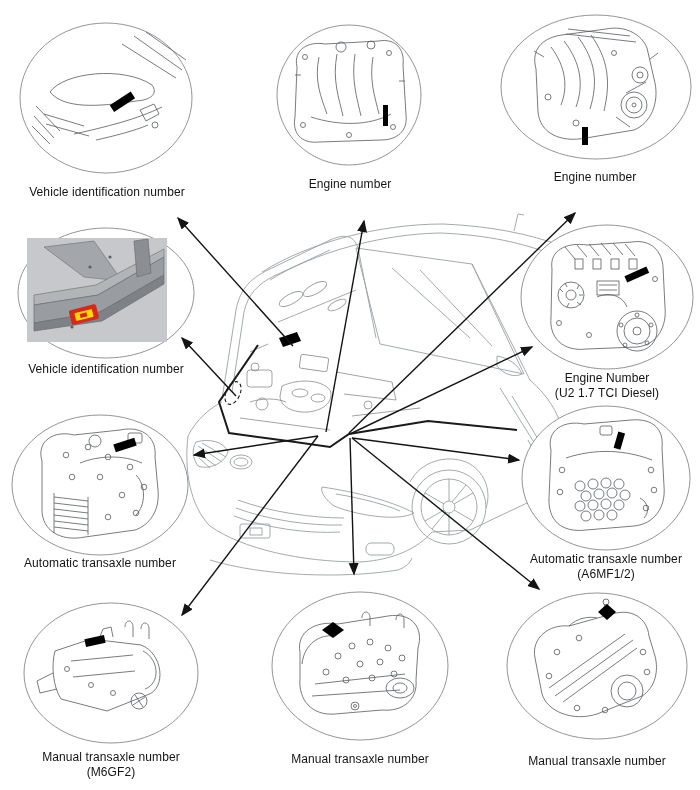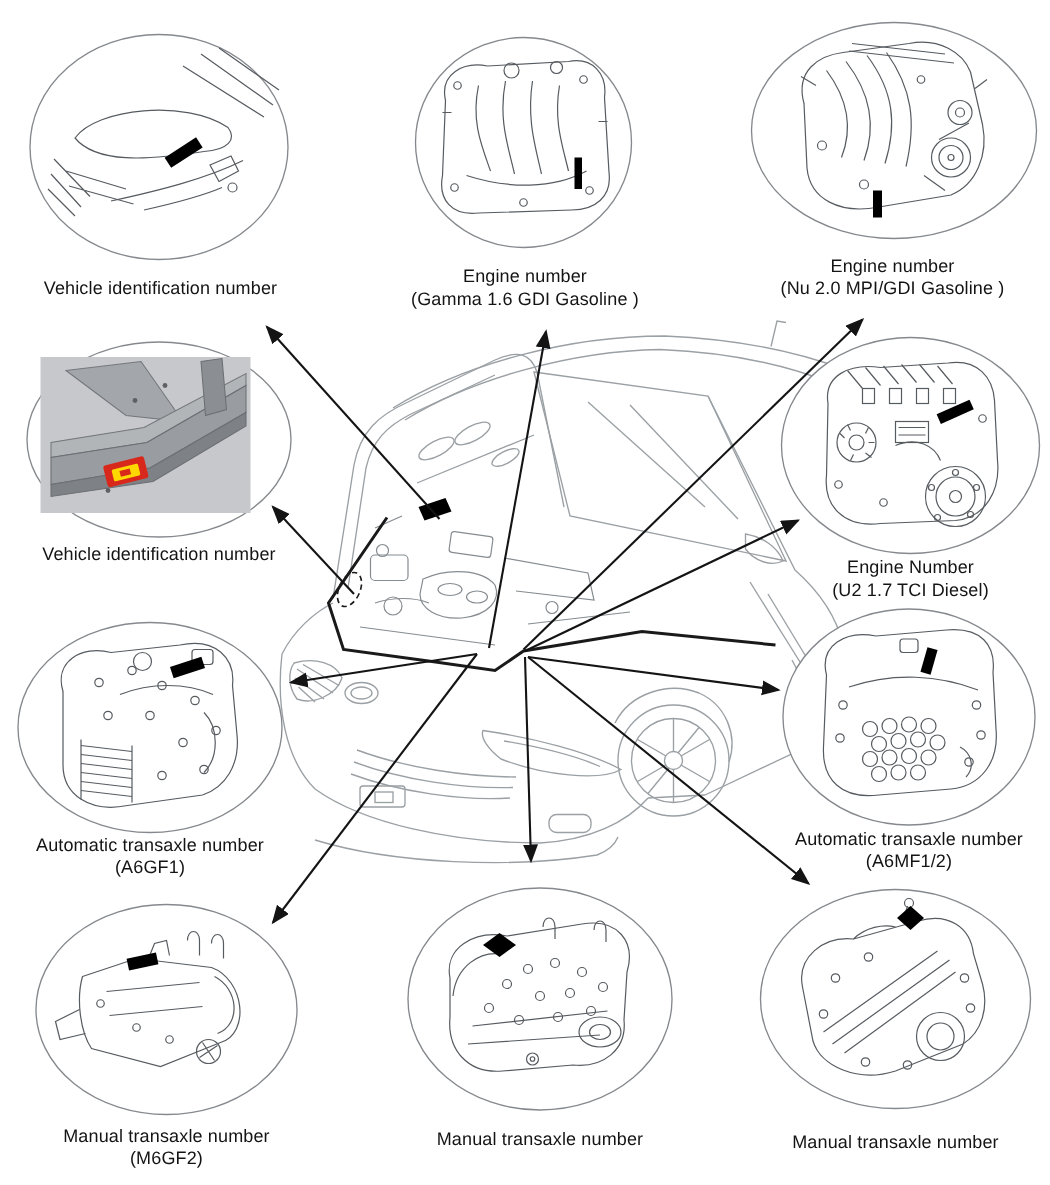--- a/index.html
+++ b/index.html
@@ -352,40 +352,37 @@
   </g>
 </svg>
 
   <div class="lbl" style="left:7px;top:185px;width:200px;">
     <div>Vehicle identification number</div>
     <div></div>
   </div>
 
   <div class="lbl" style="left:250px;top:177px;width:200px;">
     <div>Engine number</div>
-    <div>(Gamma 1.6 GDI Gasoline )</div>
   </div>
 
   <div class="lbl" style="left:490px;top:170px;width:210px;">
     <div>Engine number</div>
-    <div>(Nu 2.0 MPI/GDI Gasoline )</div>
   </div>
 
   <div class="lbl" style="left:6px;top:362px;width:200px;">
     <div>Vehicle identification number</div>
   </div>
 
   <div class="lbl" style="left:507px;top:371px;width:200px;">
     <div>Engine Number</div>
     <div>(U2 1.7 TCI Diesel)</div>
   </div>
 
   <div class="lbl" style="left:0px;top:556px;width:200px;">
     <div>Automatic transaxle number</div>
-    <div>(A6GF1)</div>
   </div>
 
   <div class="lbl" style="left:506px;top:552px;width:200px;">
     <div>Automatic transaxle number</div>
     <div>(A6MF1/2)</div>
   </div>
 
   <div class="lbl" style="left:11px;top:750px;width:200px;">
     <div>Manual transaxle number</div>
     <div>(M6GF2)</div>

